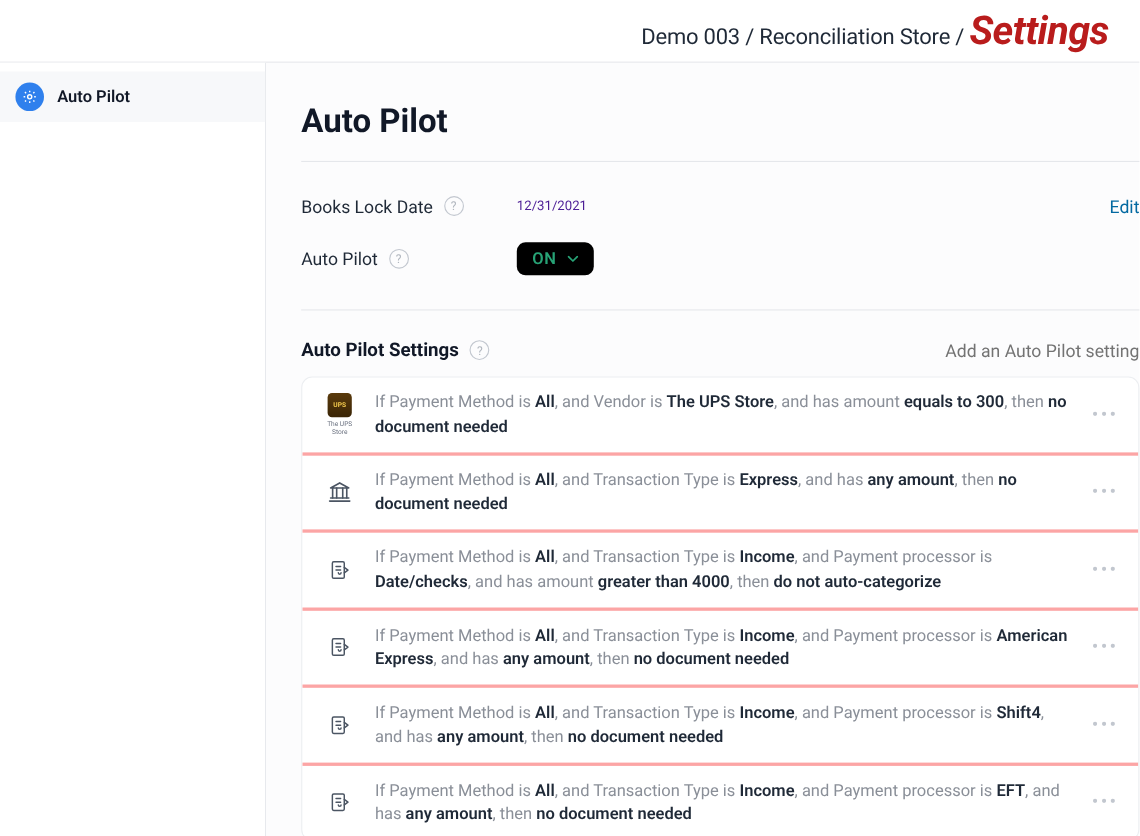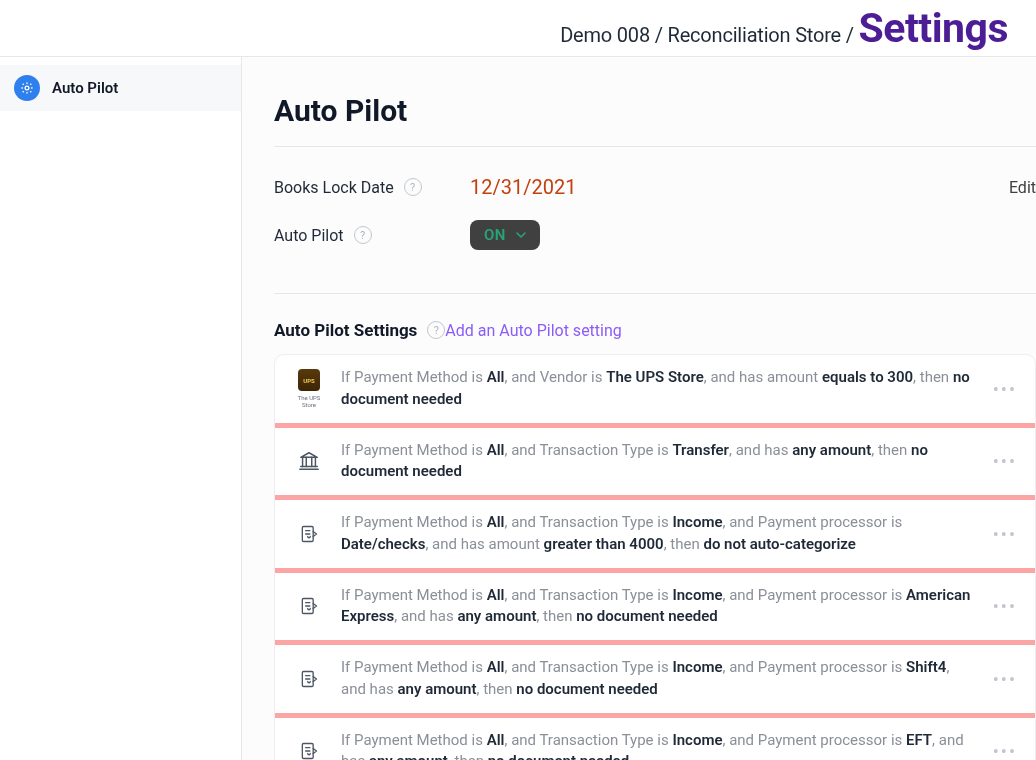--- a/index.html
+++ b/index.html
@@ -20,23 +20,24 @@
       border-bottom: 1px solid #e5e7eb;
     }
     .breadcrumb {
       font-size: 20px;
       color: #1f2937;
       font-weight: 400;
       letter-spacing: -0.2px;
     }
     .breadcrumb .strong {
       font-weight: 700;
-      font-size: 41px;
-      color: #4c1d95;
+      font-size: 36px;
+      color: #b91c1c;
       letter-spacing: -0.5px;
+      font-style: italic;
     }
     .layout {
       display: flex;
       height: calc(760px - 57px);
     }
     .sidebar {
       width: 242px;
       background: #ffffff;
       border-right: 1px solid #e5e7eb;
       padding-top: 8px;
@@ -80,21 +81,21 @@
       padding: 0 0 18px 0;
       margin-left: 32px;
       margin-right: 0;
       border-bottom: 1px solid #e5e7eb;
       width: calc(100% - 32px);
     }
     .field-area {
       margin-left: 32px;
       margin-right: 0;
       padding-top: 20px;
-      padding-bottom: 38px;
+      padding-bottom: 26px;
       border-bottom: 1px solid #e5e7eb;
       width: calc(100% - 32px);
     }
     .field-row {
       display: flex;
       align-items: center;
       height: 40px;
       position: relative;
     }
     .field-row + .field-row { margin-top: 8px; }
@@ -112,35 +113,35 @@
       border-radius: 50%;
       border: 1.5px solid #c2c7cf;
       display: inline-flex;
       align-items: center;
       justify-content: center;
       font-size: 11px;
       color: #b0b6be;
       cursor: pointer;
     }
     .field-value {
-      font-size: 20px;
-      color: #c2410c;
+      font-size: 12px;
+      color: #4c1d95;
     }
     .edit-link {
       position: absolute;
       right: 0;
-      color: #404040;
+      color: #0369a1;
       font-size: 16px;
       cursor: pointer;
     }
     .dropdown-pill {
       display: inline-flex;
       align-items: center;
       gap: 10px;
-      background: #404040;
+      background: #000000;
       border-radius: 8px;
       padding: 6px 14px;
       cursor: pointer;
       justify-content: space-between;
     }
     .dropdown-text {
       font-weight: 600;
       font-size: 15px;
       color: #27a376;
       letter-spacing: 0.5px;
@@ -148,52 +149,52 @@
     .chevron-down {
       width: 10px;
       height: 6px;
     }
     .section-header {
       margin-left: 32px;
       margin-right: 0;
       width: calc(100% - 32px);
       display: flex;
       align-items: center;
-      justify-content: flex-start;
+      justify-content: space-between;
       padding: 26px 0 14px 0;
     }
     .section-header-left {
       display: flex;
       align-items: center;
       gap: 10px;
     }
     .section-title {
       font-size: 17px;
       font-weight: 700;
       color: #111827;
     }
     .add-link {
-      color: #8b5cf6;
+      color: #737373;
       font-size: 16px;
       cursor: pointer;
     }
     .rules-card {
       margin-left: 32px;
       margin-right: 0;
       width: calc(100% - 32px);
       background: #ffffff;
       border: 1px solid #eceef1;
       border-radius: 10px;
       overflow: hidden;
     }
     .rule-row {
       display: flex;
       align-items: center;
       padding: 12px 20px 12px 20px;
-      border-bottom: 5px solid #fca5a5;
+      border-bottom: 3px solid #fca5a5;
       gap: 18px;
       position: relative;
     }
     .rule-row:last-child { border-bottom: none; }
     .rule-icon {
       width: 28px;
       height: 28px;
       display: flex;
       align-items: center;
       justify-content: center;
@@ -230,21 +231,21 @@
       content:"UPS"; position:absolute; inset:0; display:flex; align-items:center; justify-content:center;
       color:#f2c94c; font-size:6px; font-weight:700;
     }
     .ups-label{ font-size:6px; color:#6b7280; margin-top:3px; display:block; text-align:center; }
   </style>
 </head>
 <body>
 
 <div class="top-bar">
   <div class="breadcrumb">
-    <span>Demo 008</span><span> / </span><span>Reconciliation Store</span><span> / </span><span class="strong">Settings</span>
+    <span>Demo 003</span><span> / </span><span>Reconciliation Store</span><span> / </span><span class="strong">Settings</span>
   </div>
 </div>
 
 <div class="layout">
   <div class="sidebar">
     <div class="sidebar-item">
       <span class="sidebar-icon">
         <svg width="14" height="14" viewBox="0 0 24 24" fill="none" stroke="#ffffff" stroke-width="2.2">
           <circle cx="12" cy="12" r="3.2"></circle>
           <path d="M12 2.5v2.5M12 19v2.5M4.6 4.6l1.8 1.8M17.6 17.6l1.8 1.8M2.5 12H5M19 12h2.5M4.6 19.4l1.8-1.8M17.6 6.4l1.8-1.8"></path>
@@ -306,21 +307,21 @@
               <svg width="22" height="22" viewBox="0 0 24 24" fill="none" stroke="#4b5563" stroke-width="1.6" stroke-linecap="round" stroke-linejoin="round">
                 <polygon points="12 3 21 8 3 8"></polygon>
                 <line x1="5" y1="8" x2="5" y2="18"></line>
                 <line x1="9" y1="8" x2="9" y2="18"></line>
                 <line x1="15" y1="8" x2="15" y2="18"></line>
                 <line x1="19" y1="8" x2="19" y2="18"></line>
                 <line x1="3" y1="18" x2="21" y2="18"></line>
                 <line x1="2" y1="21" x2="22" y2="21"></line>
               </svg>
             </div>
-            <div class="rule-text">If Payment Method is <b>All</b>, and Transaction Type is <b>Transfer</b>, and has <b>any amount</b>, then <b>no document needed</b></div>
+            <div class="rule-text">If Payment Method is <b>All</b>, and Transaction Type is <b>Express</b>, and has <b>any amount</b>, then <b>no document needed</b></div>
             <div class="more-btn">•••</div>
           </div>
           <div class="rule-row">
             <div class="rule-icon">
               <svg width="20" height="20" viewBox="0 0 24 24" fill="none" stroke="#4b5563" stroke-width="1.6" stroke-linecap="round" stroke-linejoin="round">
                 <rect x="4" y="3" width="13" height="18" rx="1.5"></rect>
                 <path d="M8 8h5M8 12h5"></path>
                 <path d="M10.5 15c0 1 .8 1.5 1.5 1.5s1.5-.5 1.5-1.5"></path>
                 <path d="M17 9l4 3-4 3"></path>
               </svg>

